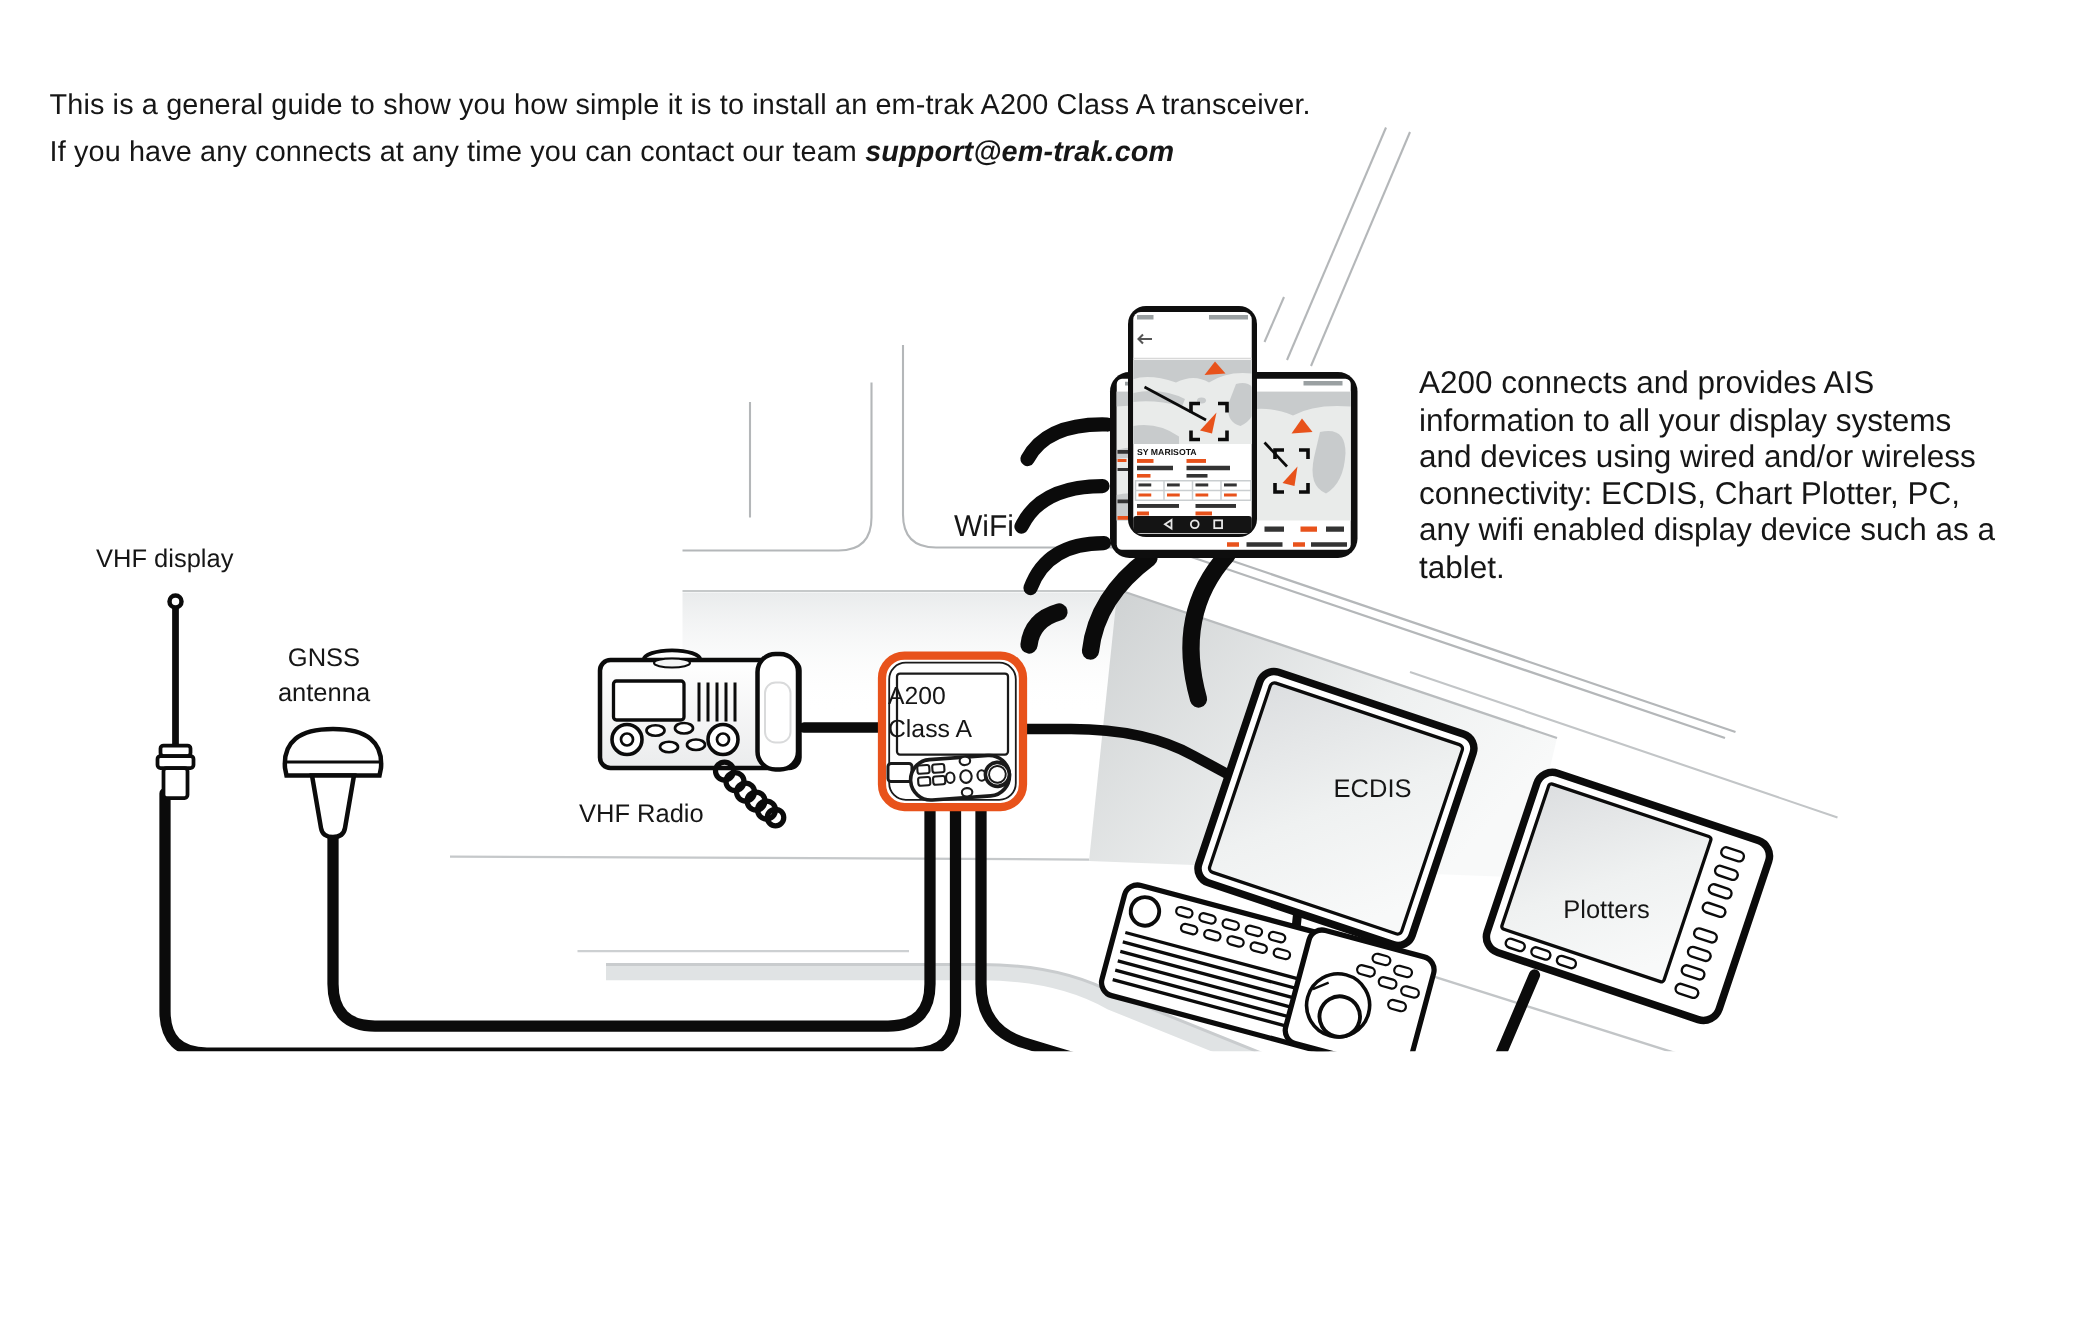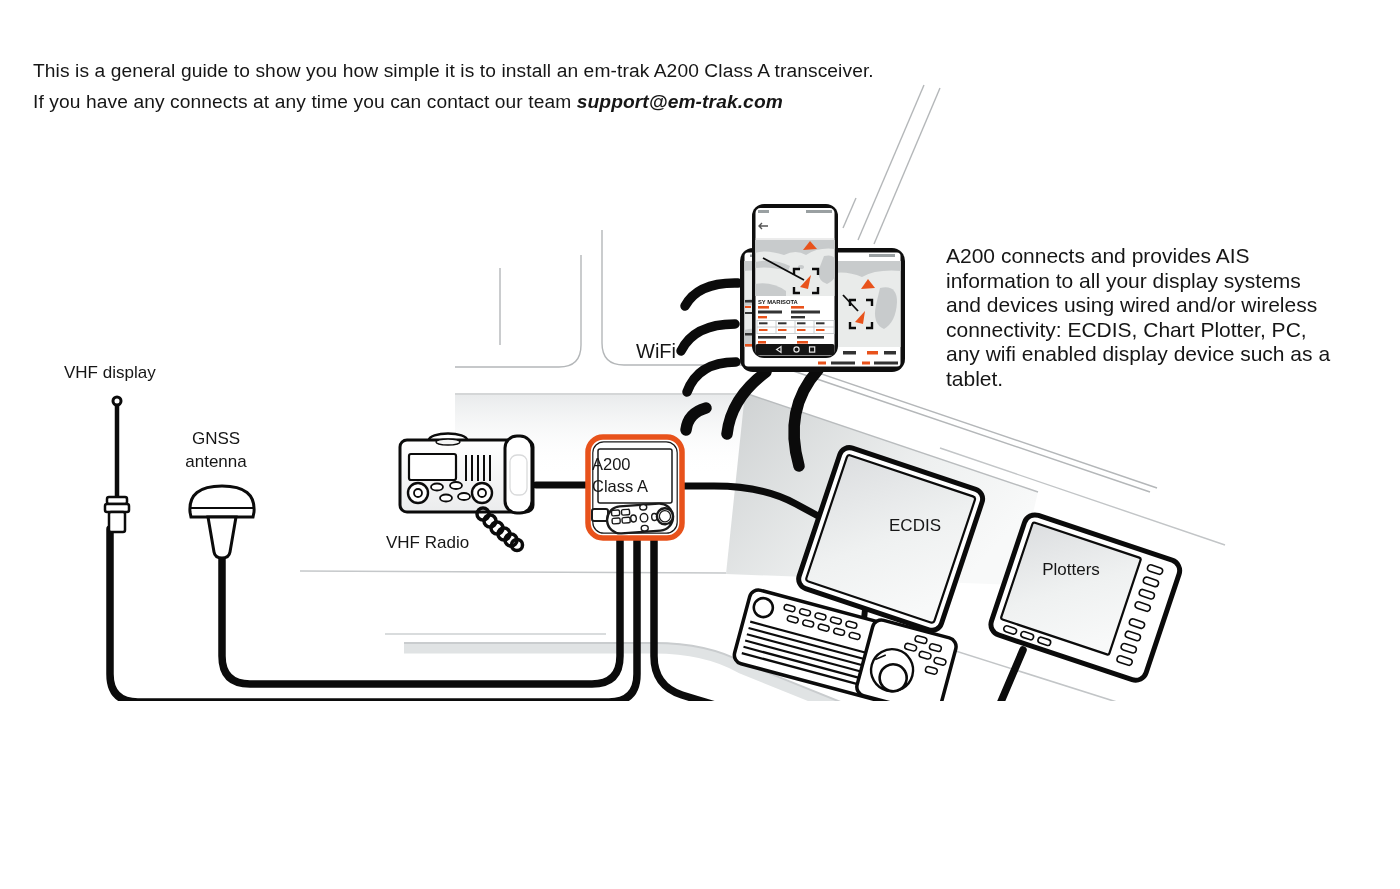--- a/index.html
+++ b/index.html
@@ -9,21 +9,21 @@
   .hdr{left:33px;top:56px;font-size:19.2px;line-height:30.5px;letter-spacing:.1px;}
   .hdr .email{font-weight:bold;font-style:italic;text-align:center;}
   .desc{left:946px;top:244px;width:388px;font-size:21px;line-height:24.6px;}
   .lbl{font-size:17px;white-space:nowrap;}
   .lbl-vhf-ant{left:64px;top:363px;}
   .lbl-gnss{left:166px;top:427px;width:100px;text-align:center;line-height:23px;white-space:normal;}
   .lbl-radio{left:386px;top:533px;}
   .lbl-wifi{left:636px;top:323px;font-size:20px;margin-top:17px;}
   .lbl-a200{left:592px;top:453px;width:86px;font-size:16.5px;line-height:22px;white-space:normal;}
   .lbl-ecdis{left:841px;top:516px;width:100px;text-align:right;}
-  .lbl-plotters{left:1011px;top:560px;width:120px;text-align:center;}
+  .lbl-plotters{left:1011px;top:597px;width:120px;text-align:center;}
   svg{position:absolute;left:0;top:0;}
   svg text{font-family:"Liberation Sans",sans-serif;}
 </style>
 </head>
 <body>
 
 <div class="page">
 
   <svg width="1400" height="889" viewBox="0 0 1400 889">
     <defs>

